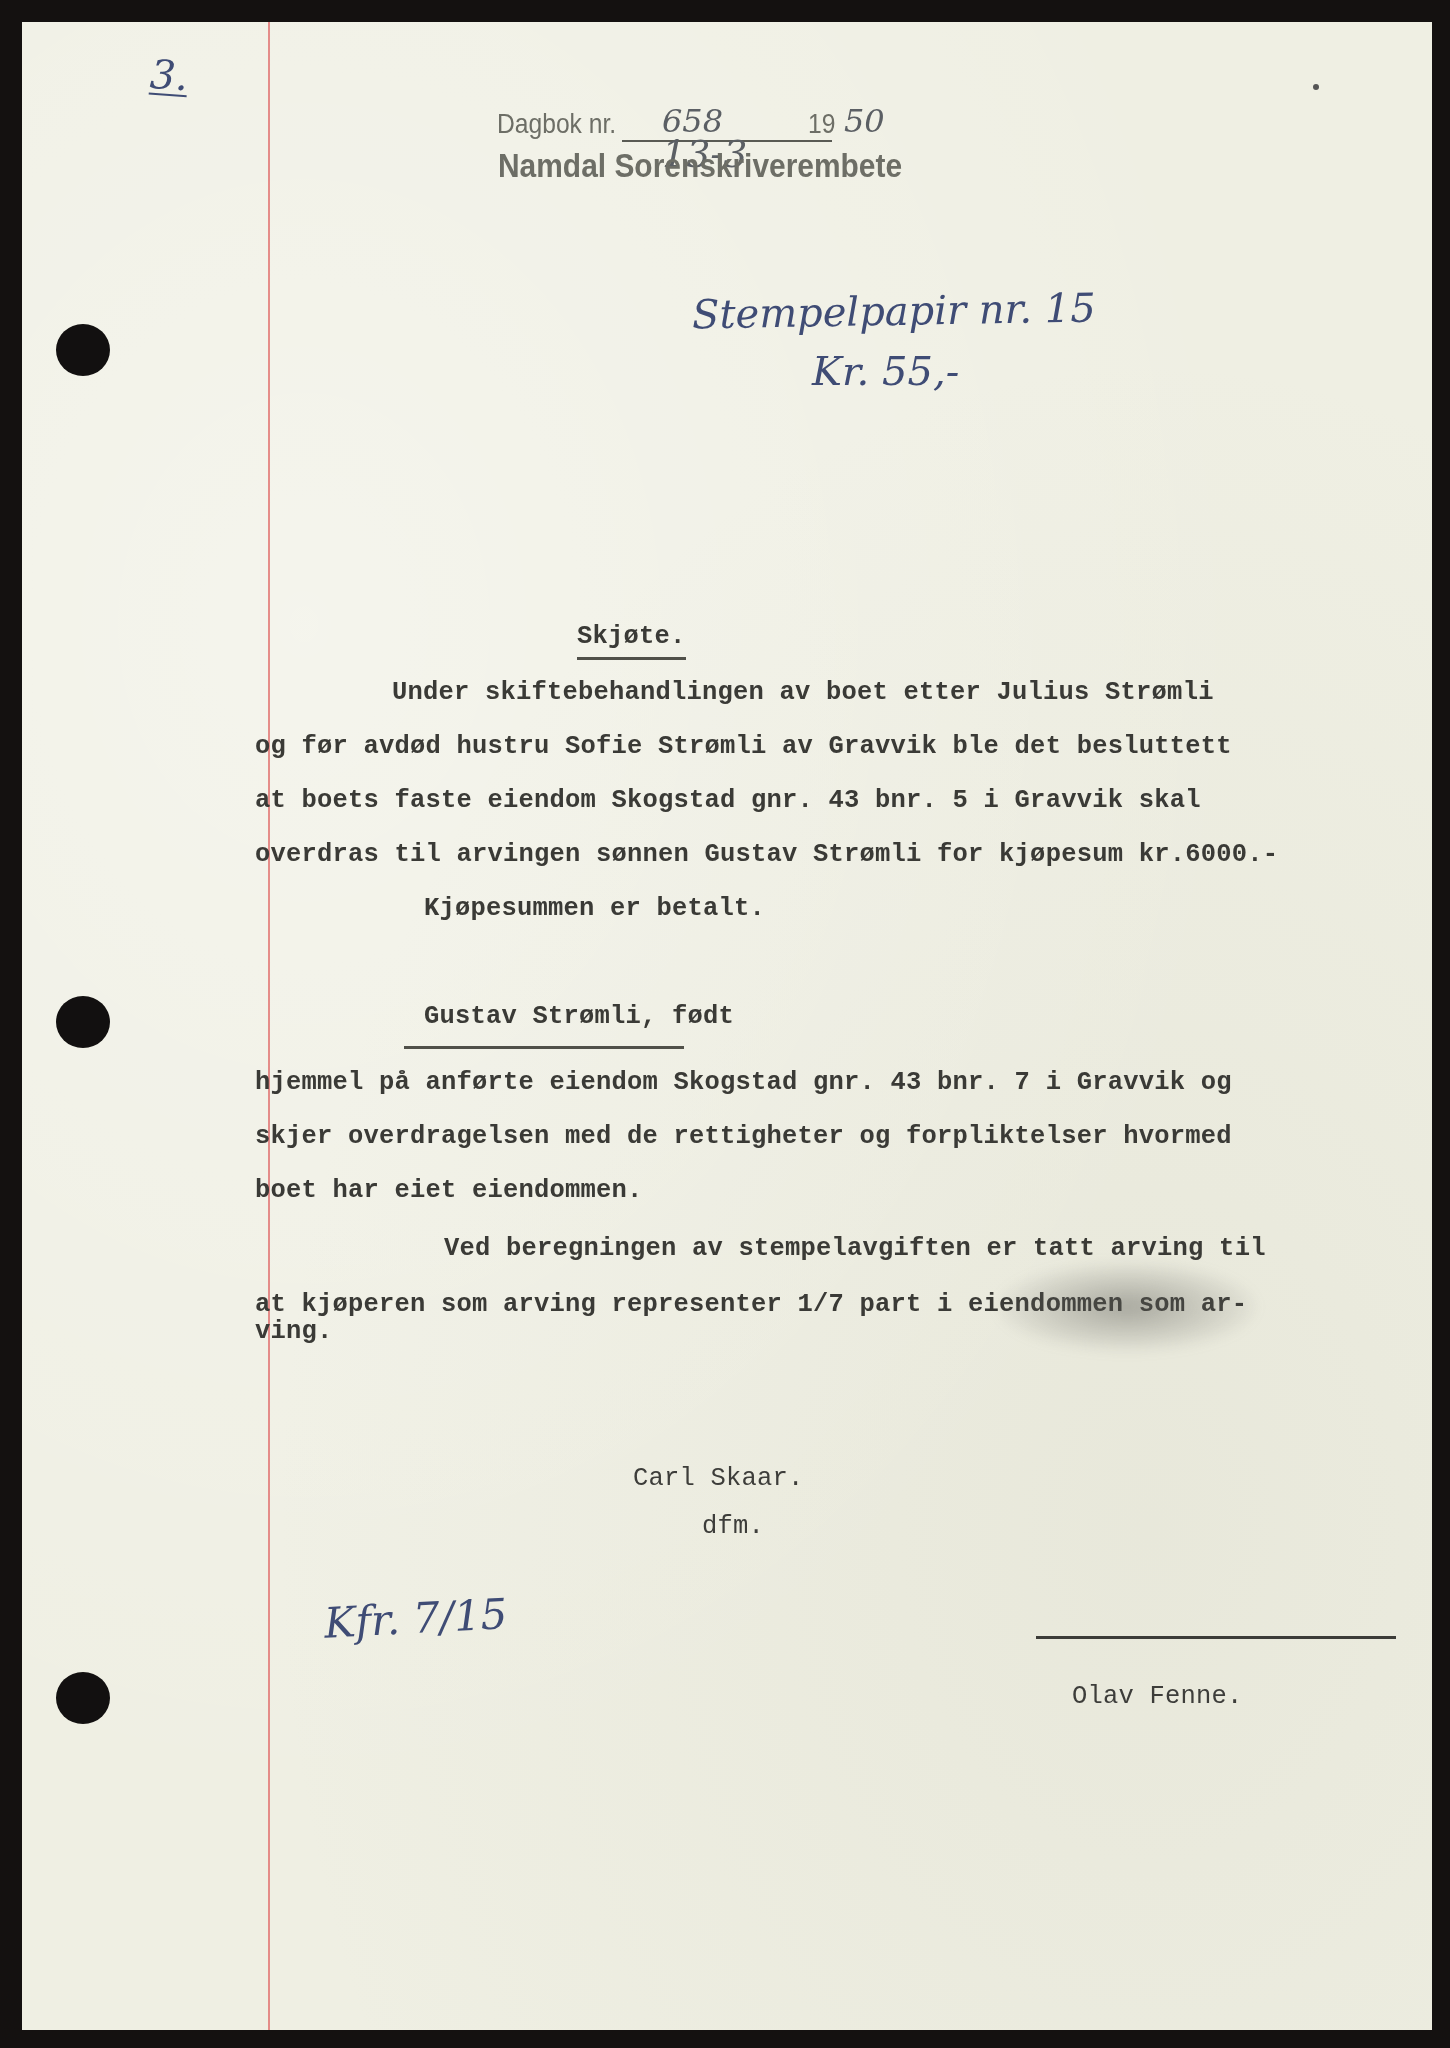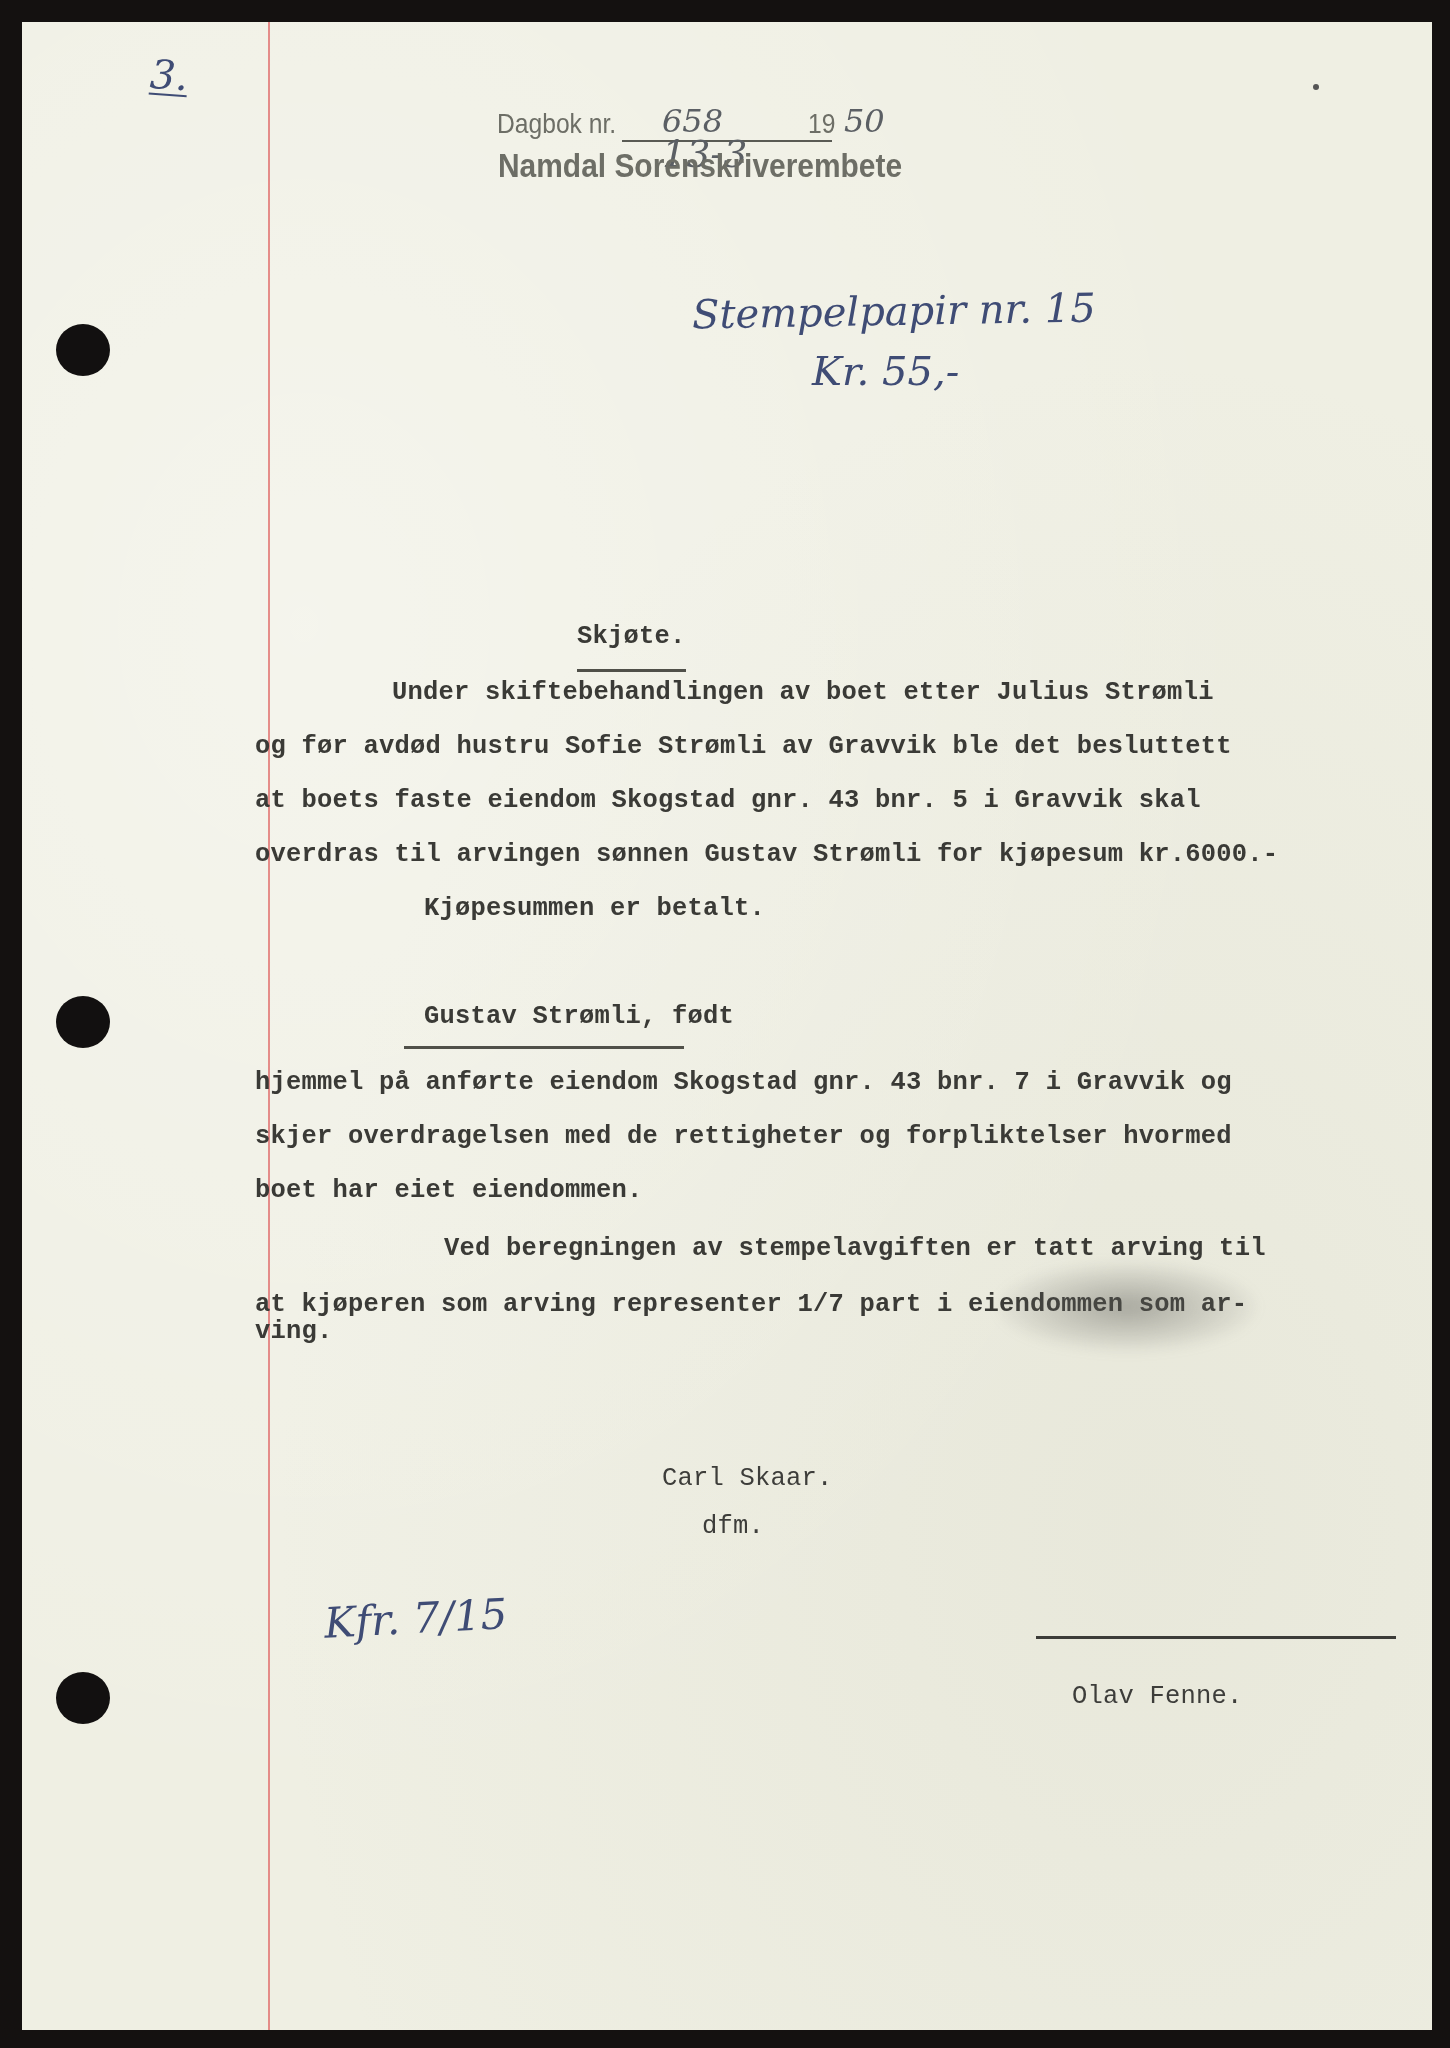--- a/index.html
+++ b/index.html
@@ -67,39 +67,39 @@
   <div class="abs" style="left:600px; top:118px; width:210px; height:2px; background:#5a5b54;"></div>
   <div class="abs hand" style="left:640px; top:80px; font-size:32px; color:#5b5f64;">658</div>
   <div class="abs stamp" style="left:786px; top:86px; font-size:28px;">19</div>
   <div class="abs hand" style="left:822px; top:80px; font-size:32px; color:#5b5f64;">50</div>
   <div class="abs hand" style="left:640px; top:110px; font-size:38px; color:#5b5f64;">13-3</div>
   <div class="abs stamp" style="left:476px; top:124px; font-size:34px; font-weight:bold;">Namdal Sorenskriverembete</div>
 
   <div class="abs hand" style="left:670px; top:266px; font-size:40px; transform:rotate(-1deg);">Stempelpapir nr. 15</div>
   <div class="abs hand" style="left:790px; top:326px; font-size:40px;">Kr. 55,-</div>
 
-  <div class="abs type ul" style="left:555px; top:600px; padding-bottom:18px;">Skjøte.</div>
+  <div class="abs type ul" style="left:555px; top:600px; padding-bottom:6px;">Skjøte.</div>
 
   <div class="abs type" style="left:233px; top:710px;">og før avdød hustru Sofie Strømli av Gravvik ble det besluttett</div>
   <div class="abs type" style="left:370px; top:656px;">Under skiftebehandlingen av boet etter Julius Strømli</div>
   <div class="abs type" style="left:233px; top:764px;">at boets faste eiendom  Skogstad gnr. 43 bnr. 5 i Gravvik skal</div>
   <div class="abs type" style="left:233px; top:818px;">overdras til arvingen sønnen Gustav Strømli for kjøpesum kr.6000.-</div>
   <div class="abs type" style="left:402px; top:872px;">Kjøpesummen er betalt.</div>
   <div class="abs type" style="left:402px; top:980px;">Gustav Strømli, født</div>
   <div class="abs" style="left:382px; top:1024px; width:280px; height:3px; background:#505049;"></div>
   <div class="abs type" style="left:233px; top:1046px;">hjemmel på anførte eiendom Skogstad gnr. 43 bnr. 7 i Gravvik og</div>
   <div class="abs type" style="left:233px; top:1100px;">skjer overdragelsen med de rettigheter og forpliktelser hvormed</div>
   <div class="abs type" style="left:233px; top:1154px;">boet har eiet eiendommen.</div>
   <div class="abs type" style="left:422px; top:1212px;">Ved beregningen av stempelavgiften er tatt arving til</div>
   <div class="abs type" style="left:233px; top:1268px;">at kjøperen som arving representer 1/7 part  i eiendommen som ar-</div>
   <div class="abs type" style="left:233px; top:1295px;text-align:center;">ving.</div>
 
   <div class="smudge"></div>
 
 
-  <div class="abs type light" style="left:640px; top:1442px;">Carl Skaar.</div>
+  <div class="abs type light" style="left:611px; top:1442px;">Carl Skaar.</div>
   <div class="abs type light" style="left:680px; top:1490px;">dfm.</div>
 
   <div class="abs hand" style="left:302px; top:1572px; font-size:42px; transform:rotate(-3deg);">Kfr. 7/15</div>
 
   <div class="sig-line" style="left:1014px; top:1614px;"></div>
   <div class="abs type light" style="left:1050px; top:1660px;">Olav Fenne.</div>
 </div>
 
 </body></html>

